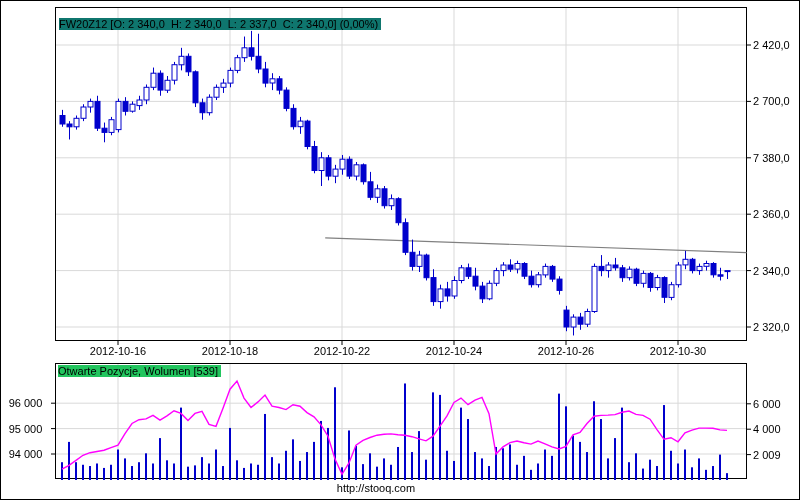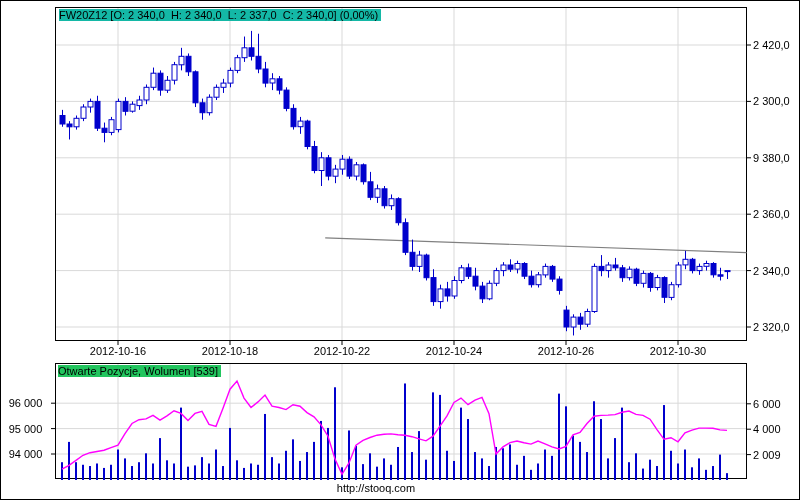--- a/index.html
+++ b/index.html
@@ -6,21 +6,21 @@
   #stage{position:relative;width:800px;height:500px;background:#fff;overflow:hidden;
          font-family:"Liberation Sans",sans-serif;color:#000;}
   #frame{position:absolute;inset:0;border:1px solid #000;pointer-events:none;}
   svg{position:absolute;left:0;top:0;}
   .lbl{position:absolute;font-size:11px;line-height:12px;white-space:pre;}
   .ylab{transform:translateY(-50%);}
   .price-lab{left:753px;}
   .oi-lab{left:2px;width:47px;text-align:center;}
   .vol-lab{left:753px;}
   .date-lab{width:80px;text-align:center;top:345px;}
-  #chart-title{left:59px;top:9px;background:#14b8a6;padding-right:3px;text-align:center;}
+  #chart-title{left:59px;top:18px;background:#0f766e;padding-right:3px;text-align:center;}
   #oi-title{left:58px;top:365px;background:#22c55e;padding-right:3px;}
   #watermark{left:0;top:482px;width:752px;text-align:center;}
 </style>
 </head>
 <body>
 
 <div id="stage">
 
   <svg id="chart-svg" width="800" height="500">
       <rect x="55.5" y="7.5" width="691" height="333" fill="none" stroke="#000000"></rect>
@@ -352,22 +352,22 @@
       <rect x="711" y="263.5" width="5" height="11.3" fill="#0000cc" stroke="#0000cc"></rect>
       <line x1="720.5" y1="267.78" x2="720.5" y2="280.47" stroke="#0000cc"></line>
       <rect x="718" y="274.8" width="5" height="1.4" fill="#0000cc" stroke="#0000cc"></rect>
       <line x1="727.5" y1="270.6" x2="727.5" y2="279.05999999999995" stroke="#0000cc"></line>
       <rect x="725" y="270.6" width="5" height="1.0" fill="#ffffff" stroke="#0000cc"></rect>
     </svg>
 
   <div class="lbl" id="chart-title">FW20Z12 [O: 2 340,0  H: 2 340,0  L: 2 337,0  C: 2 340,0] (0,00%)</div>
 
   <div class="lbl ylab price-lab" style="top:45px">2 420,0</div>
-  <div class="lbl ylab price-lab" style="top:101px">2 300,0</div>
-  <div class="lbl ylab price-lab" style="top:158px">9 380,0</div>
+  <div class="lbl ylab price-lab" style="top:101px">2 700,0</div>
+  <div class="lbl ylab price-lab" style="top:158px">7 380,0</div>
   <div class="lbl ylab price-lab" style="top:214px">2 360,0</div>
   <div class="lbl ylab price-lab" style="top:271px">2 340,0</div>
   <div class="lbl ylab price-lab" style="top:327px">2 320,0</div>
 
   <div class="lbl date-lab" style="left:78px">2012-10-16</div>
   <div class="lbl date-lab" style="left:190px">2012-10-18</div>
   <div class="lbl date-lab" style="left:302px">2012-10-22</div>
   <div class="lbl date-lab" style="left:414px">2012-10-24</div>
   <div class="lbl date-lab" style="left:526px">2012-10-26</div>
   <div class="lbl date-lab" style="left:638px">2012-10-30</div>

